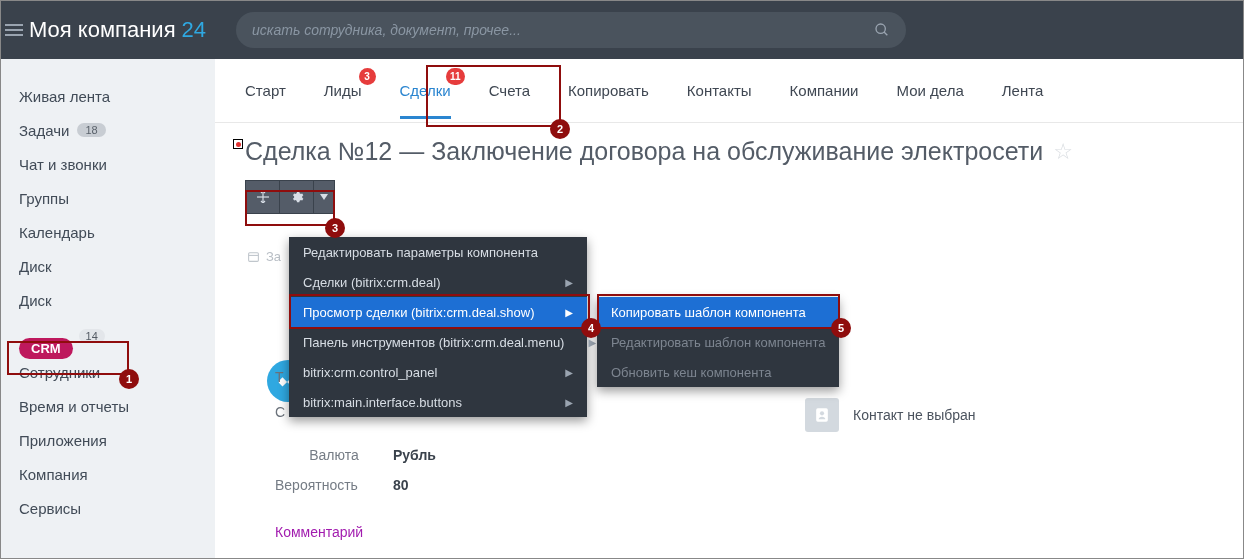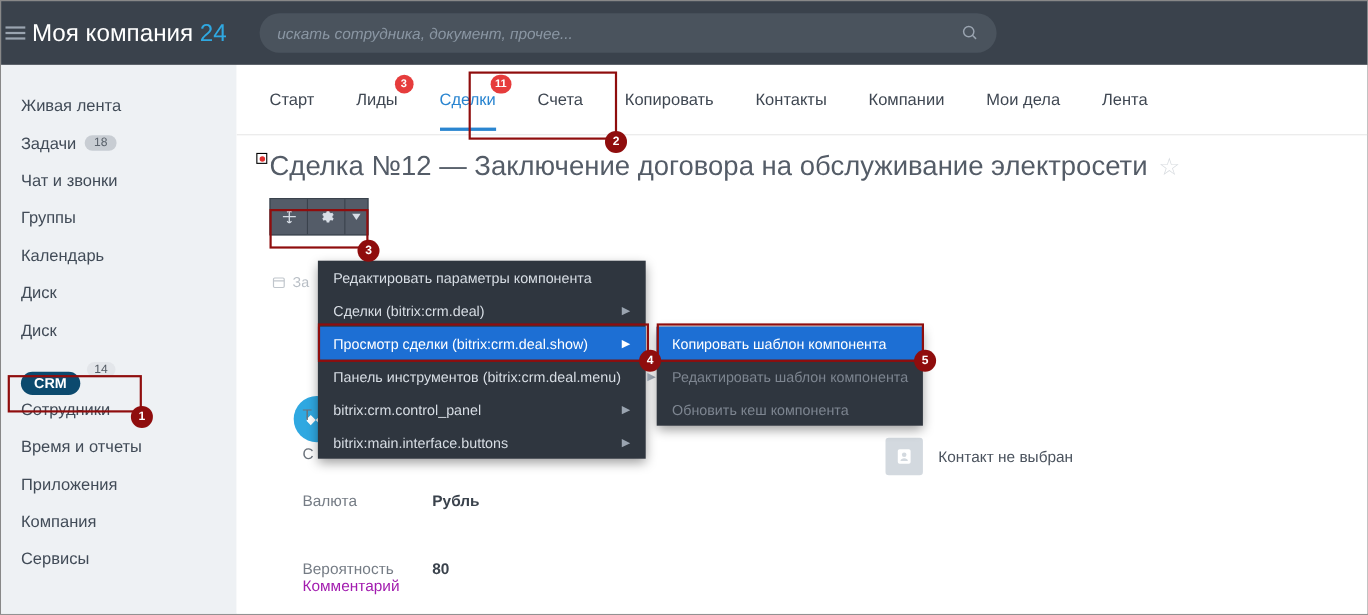--- a/index.html
+++ b/index.html
@@ -15,21 +15,21 @@
   .search-wrap { margin-left: 30px; flex: 0 0 670px; height: 36px; background: #4a535d; border-radius: 18px; display: flex; align-items: center; padding: 0 16px; }
   .search-input { flex: 1; background: transparent; border: none; outline: none; color: #cfd6de; font-size: 14px; font-style: italic; }
   .search-input::placeholder { color: #8a96a3; font-style: italic; }
   .search-icon { width: 16px; height: 16px; color: #9aa4b0; }
 
   
   .body { display: flex; height: calc(100% - 58px); }
   .sidebar { width: 214px; background: #eef1f4; padding: 20px 0 0 0; }
   .sb-item { display: flex; align-items: center; height: 34px; padding: 0 18px; color: #414b57; font-size: 15px; cursor: pointer; gap: 8px; }
   .sb-badge { background: #c8cdd3; color: #5a626b; font-size: 11px; border-radius: 9px; padding: 1px 8px; }
-  .sb-pill { background: #0c4a6e; color: #fff; font-weight: 600; font-size: 13px; border-radius: 12px; padding: 3px 12px; display: inline-flex; align-items: flex-start; margin-top: 25px; }
+  .sb-pill { background: #be185d; color: #fff; font-weight: 600; font-size: 13px; border-radius: 12px; padding: 3px 12px; display: inline-flex; align-items: flex-start; margin-top: 25px; }
   .sb-pill-badge { background: #e3e6ea; color: #545b64; font-size: 11px; border-radius: 9px; padding: 1px 7px; margin-left: 6px; }
   .sb-crm-wrap { position: relative; padding-left: 18px; height: 38px; display: flex; align-items: center; }
 
   
   .main { flex: 1; background: #fff; position: relative; overflow: hidden; }
   .topnav { height: 64px; display: flex; align-items: center; gap: 38px; padding: 0 30px; border-bottom: 1px solid #e8e8e8; font-size: 15px; color: #3f4752; position: relative; }
   .topnav .nav-item { position: relative; padding: 4px 0; cursor: pointer; }
   .topnav .nav-item.active { color: #2a85d0; }
   .topnav .nav-item.active::after { content: ""; position: absolute; left: 0; right: 0; bottom: -16px; height: 3px; background: #2a85d0; }
   .nav-badge { position: absolute; top: -10px; right: -14px; background: #e63c3c; color: #fff; font-size: 10px; font-weight: 600; border-radius: 9px; min-width: 17px; height: 17px; display: flex; align-items: center; justify-content: center; padding: 0 4px; }
@@ -190,25 +190,25 @@
         <div class="circle-icon">
           <svg width="22" height="22" viewBox="0 0 24 24" fill="#fff">
               <path d="M2 12l4-4 5 5 3-3 4 4-3 3-4-4-5 5-4-4z"></path>
             </svg>
         </div>
       </div>
 
       <div style="position:absolute; left:60px; top:310px; color:#6b727b; font-size:14px;">Т</div>
       <div style="position:absolute; left:60px; top:345px; color:#6b727b; font-size:14px;">С</div>
 
-      <div style="position:absolute; left:60px; top:378px;" class="info-row">
+      <div style="position:absolute; left:60px; top:378px;text-align:center;" class="info-row">
         <span class="info-label">Валюта</span>
         <span class="info-value">Рубль</span>
       </div>
-      <div style="position:absolute; left:60px; top:440px;" class="info-row">
+      <div style="position:absolute; left:60px; top:408px;" class="info-row">
         <span class="info-label">Вероятность</span>
         <span class="info-value">80</span>
       </div>
       <div style="position:absolute; left:60px; top:465px; color:#a21caf; font-size:14px;">Комментарий</div>
 
       
       <div style="position:absolute; left:590px; top:339px;justify-content:flex-end;" class="side-row">
         <div class="side-icon">
           <svg width="20" height="20" viewBox="0 0 24 24" fill="#fff">
               <rect x="5" y="4" width="14" height="16" rx="2"></rect>

